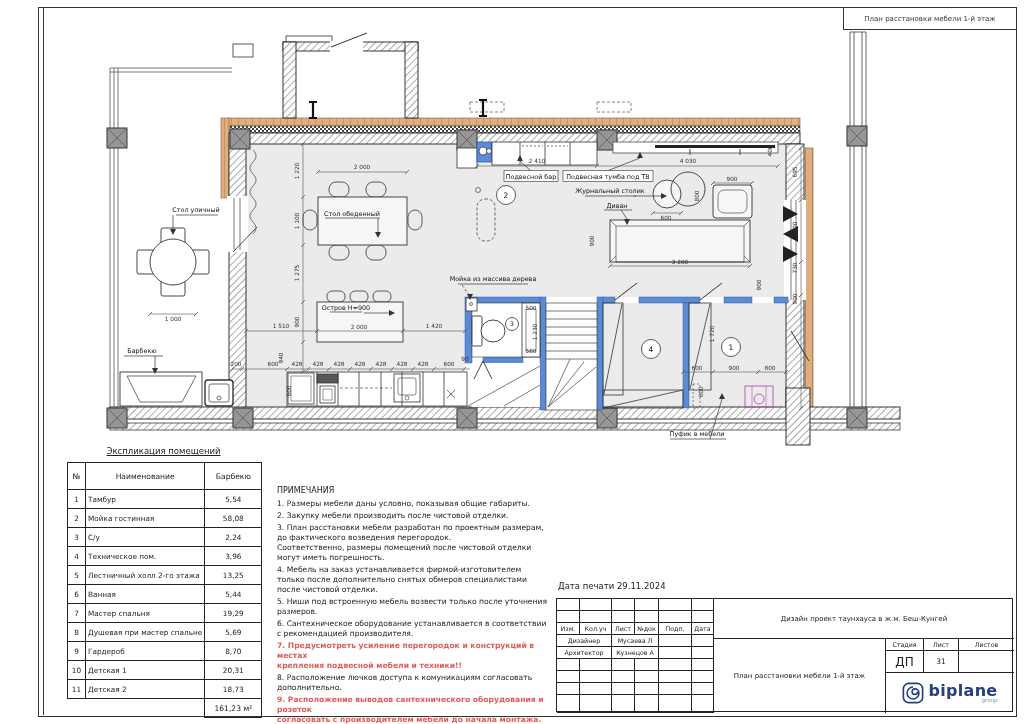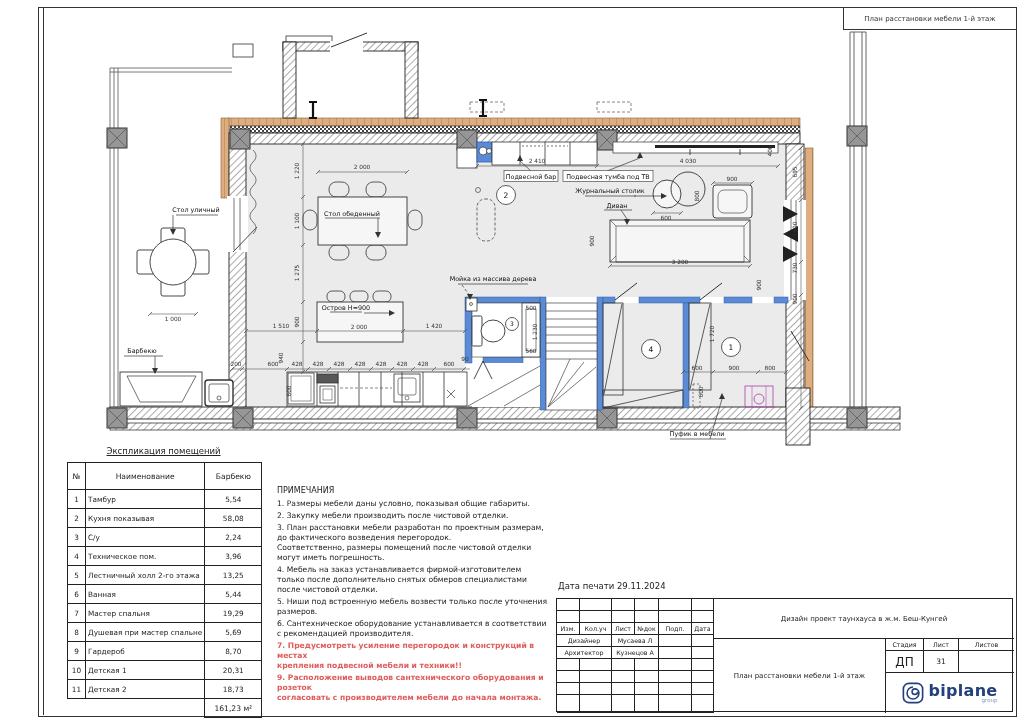--- a/index.html
+++ b/index.html
@@ -348,21 +348,21 @@
           <td class="c">Наименование</td>
           <td class="c">Барбекю</td>
         </tr>
         <tr>
           <td class="c">1</td>
           <td>Тамбур</td>
           <td class="c">5,54</td>
         </tr>
         <tr>
           <td class="c">2</td>
-          <td>Кухня показывая</td>
+          <td>Мойка гостинная</td>
           <td class="c">58,08</td>
         </tr>
         <tr>
           <td class="c">3</td>
           <td>С/у</td>
           <td class="c">2,24</td>
         </tr>
         <tr>
           <td class="c">4</td>
           <td>Техническое пом.</td>
@@ -422,20 +422,22 @@
 могут иметь погрешность.</div>
         <div class="nt" style="white-space: pre-line;">4. Мебель на заказ устанавливается фирмой-изготовителем
 только после дополнительно снятых обмеров специалистами
 после чистовой отделки.</div>
         <div class="nt" style="white-space: pre-line;">5. Ниши под встроенную мебель возвести только после уточнения
 размеров.</div>
         <div class="nt" style="white-space: pre-line;">6. Сантехническое оборудование устанавливается в соответствии
 с рекомендацией производителя.</div>
         <div class="nt red" style="white-space: pre-line;">7. Предусмотреть усиление перегородок и конструкций в местах
 крепления подвесной мебели и техники!!</div>
+        <div class="nt" style="white-space: pre-line;">8. Расположение лючков доступа к комуникациям согласовать
+дополнительно.</div>
         <div class="nt red" style="white-space: pre-line;">9. Расположение выводов сантехнического оборудования и розеток
 согласовать с производителем мебели до начала монтажа.</div>
       </div>
   </div>
 
   <div class="printdate">Дата печати  29.11.2024</div>
 
   <div class="tb" id="titleblock">
     <div id="tb-left">
         <div class="cell" style="left: 0px; top: 0px; width: 23px; height: 12px;"></div>

